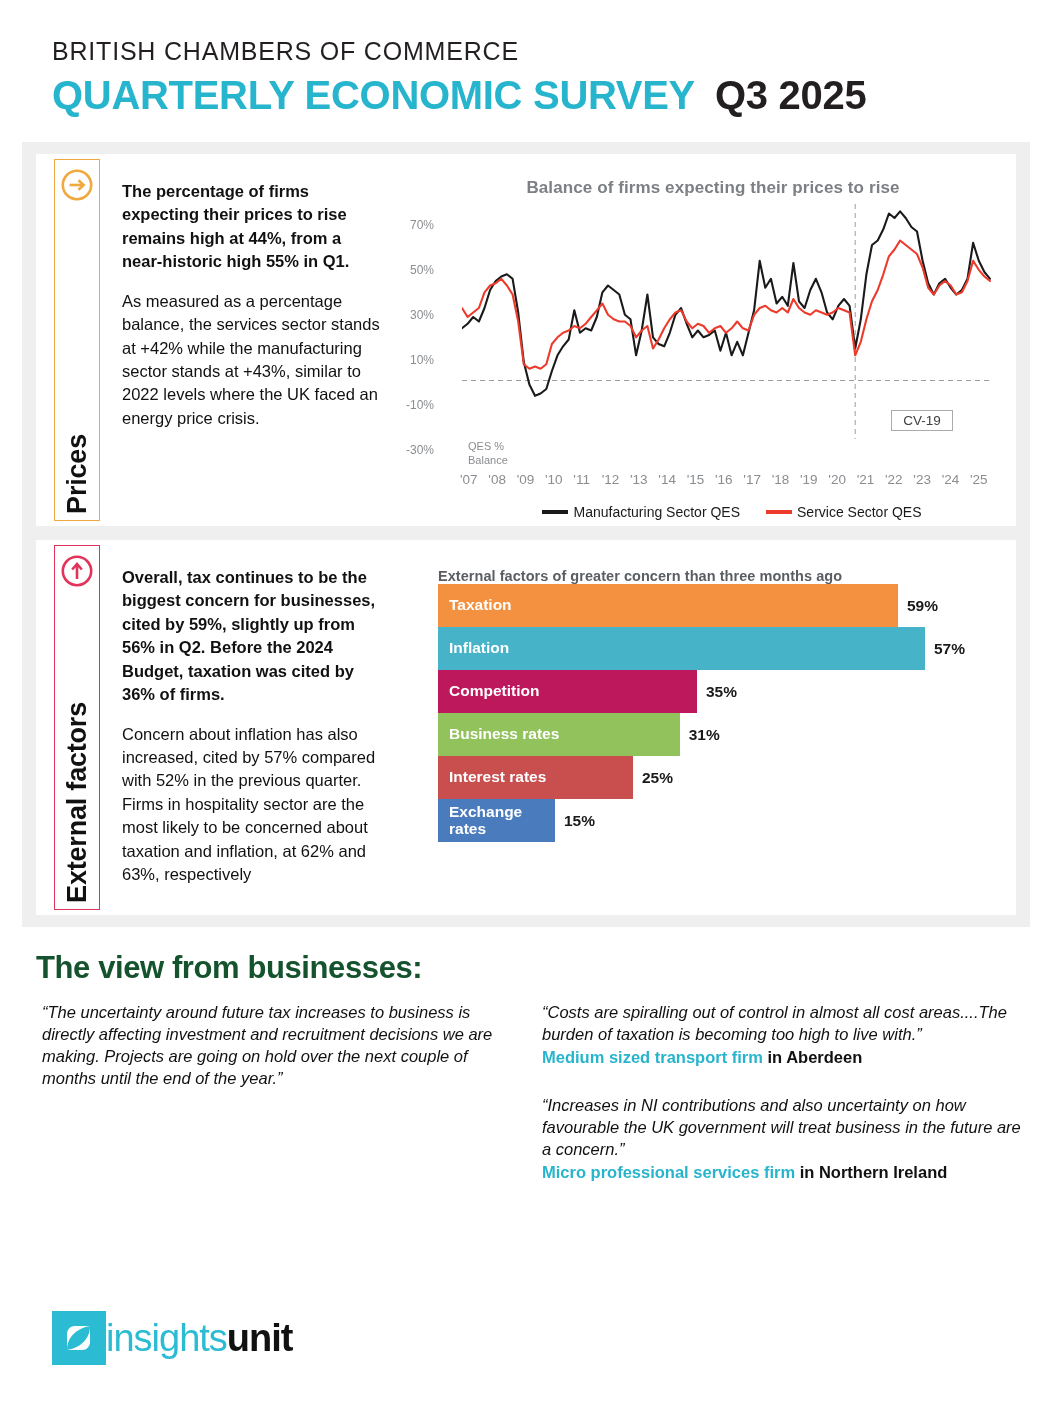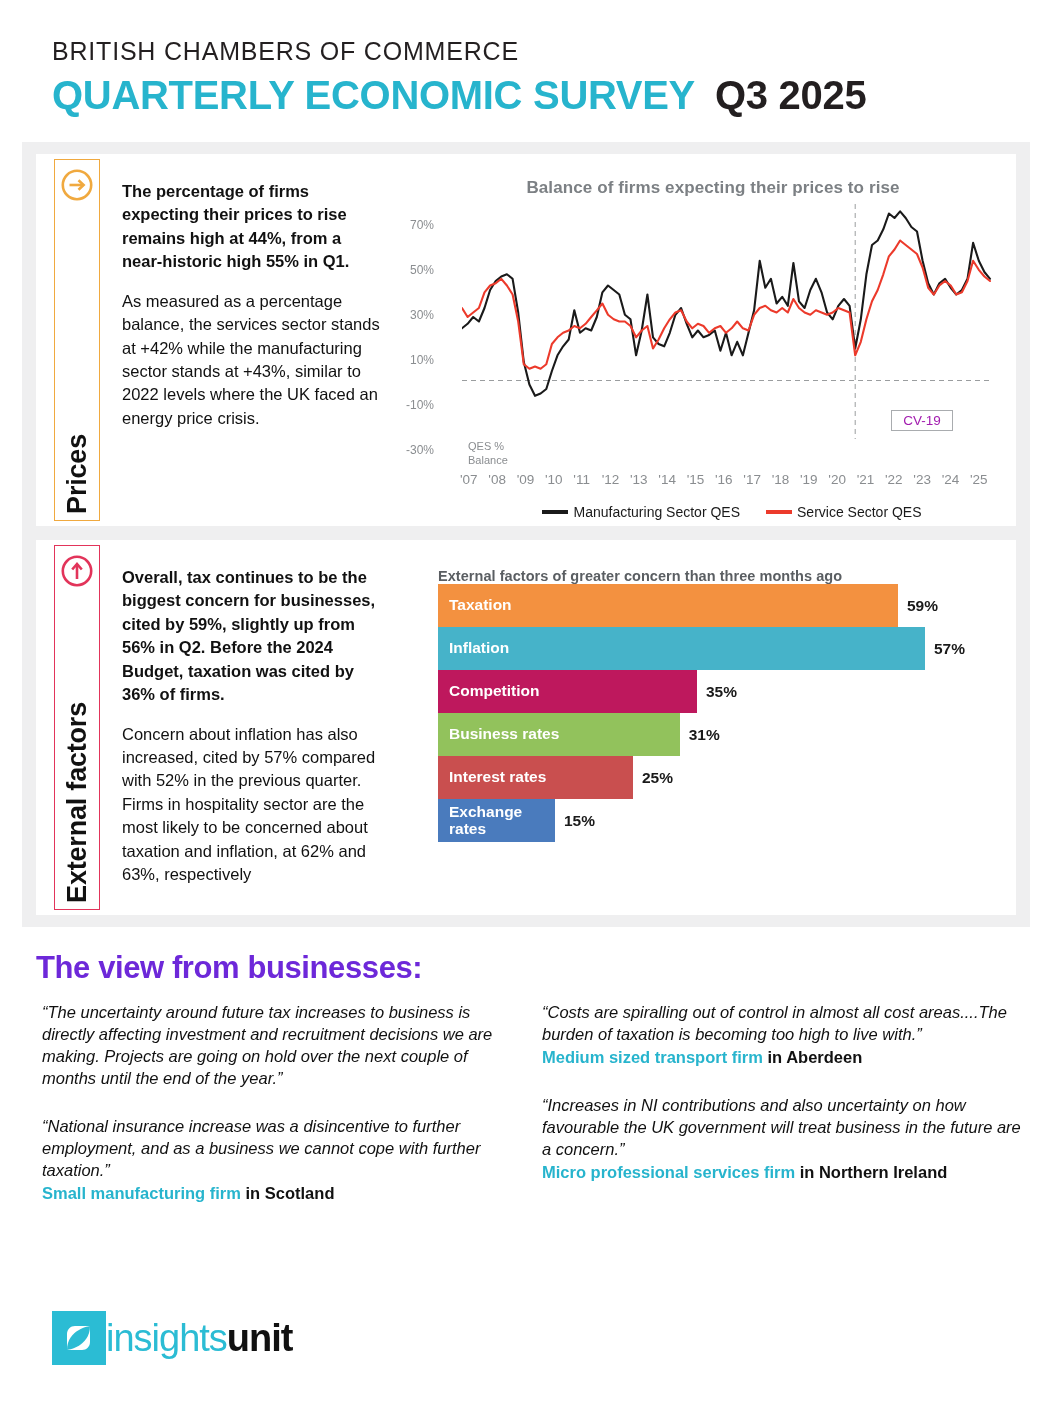--- a/index.html
+++ b/index.html
@@ -91,21 +91,21 @@
   #svg-line{position:absolute;left:62px;top:0;}
   .xaxis-lab{
     position:absolute;font-size:13.5px;color:#8a8d90;white-space:nowrap;
   }
   #qes-note{
     position:absolute;left:68px;top:236px;font-size:11px;color:#8a8d90;
     line-height:1.25;
   }
   #cv19-box{
     position:absolute;left:417px;top:206px;
-    border:1.2px solid #a9acaf;background:#fff;color:#a21caf;
+    border:1.2px solid #a9acaf;background:#fff;color:#404040;
     font-size:13.5px;padding:2px 11px;
   }
   #legend-row{
     position:absolute;left:72px;top:300px;width:520px;
     display:flex;justify-content:center;gap:26px;align-items:center;
     font-size:14px;color:#1a1a1a;
   }
   .leg{display:flex;align-items:center;gap:5px;}
   .leg-swatch{width:26px;height:3.2px;display:inline-block;}
 
@@ -125,21 +125,21 @@
     line-height:1.07;
   }
   .bar-value{
     font-size:15.5px;font-weight:700;color:#1a1a1a;margin-left:9px;
     white-space:nowrap;
   }
 
   
   #quotes-heading{
     position:absolute;left:36px;top:950px;
-    font-size:31px;font-weight:700;color:#6d28d9;letter-spacing:-.4px;
+    font-size:31px;font-weight:700;color:#14532d;letter-spacing:-.4px;
   }
   .qcol{position:absolute;top:1002px;}
   #qcol-left{left:42px;width:462px;}
   #qcol-right{left:542px;width:488px;}
   .quote-block{margin-bottom:26px;}
   .quote-text{
     font-style:italic;font-size:16.5px;line-height:1.33;color:#111;
     margin:0 0 1px 0;
   }
   .quote-attr{font-size:16.5px;line-height:1.33;font-weight:700;color:#111;margin:0;}
@@ -303,24 +303,20 @@
         </div>
     </div>
   </div>
 </div>
 
 <div id="quotes-heading">The view from businesses:</div>
 <div class="qcol" id="qcol-left">
     <div class="quote-block">
       <p class="quote-text">“The uncertainty around future tax increases to business is directly affecting investment and recruitment decisions we are making. Projects are going on hold over the next couple of months until the end of the year.”</p>
     </div>
-    <div class="quote-block">
-      <p class="quote-text">“National insurance increase was a disincentive to further employment, and as a business we cannot cope with further taxation.”</p>
-      <p class="quote-attr"><span class="attr-firm">Small manufacturing firm</span><span> in Scotland</span></p>
-    </div>
   </div>
 <div class="qcol" id="qcol-right">
     <div class="quote-block">
       <p class="quote-text">“Costs are spiralling out of control in almost all cost areas....The burden of taxation is becoming too high to live with.”</p>
       <p class="quote-attr"><span class="attr-firm">Medium sized transport firm</span><span> in Aberdeen</span></p>
     </div>
     <div class="quote-block">
       <p class="quote-text">“Increases in NI contributions and also uncertainty on how favourable the UK government will treat business in the future are a concern.”</p>
       <p class="quote-attr"><span class="attr-firm">Micro professional services firm</span><span> in Northern Ireland</span></p>
     </div>

